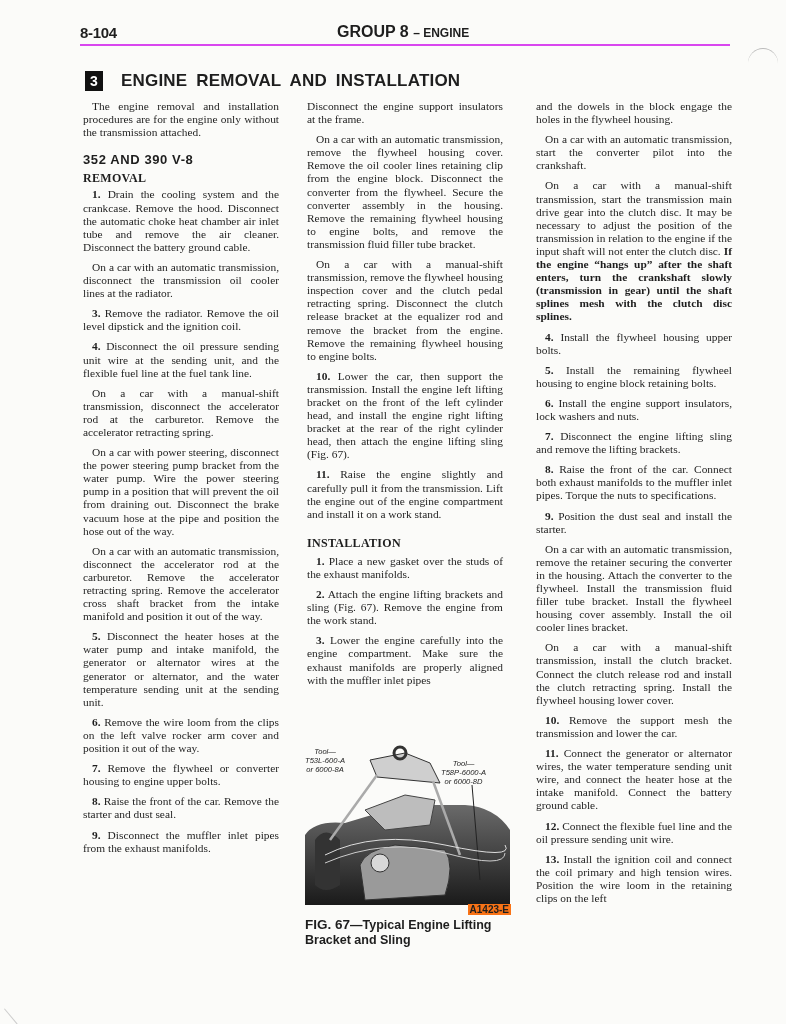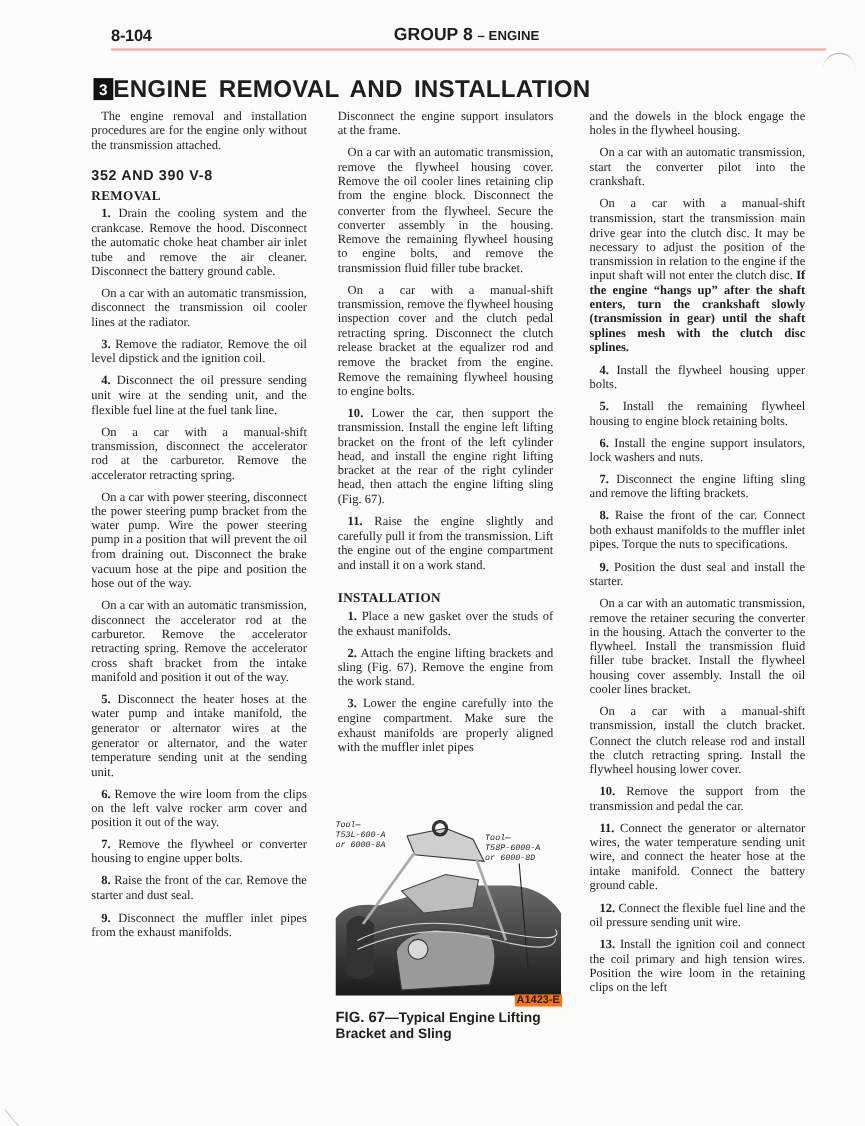--- a/index.html
+++ b/index.html
@@ -2,22 +2,21 @@
 <html><head>
 <meta charset="utf-8">
 <style>
   html, body { margin: 0; padding: 0; }
   body {
     width: 786px; height: 1024px; background: #fbfbf9; position: relative; overflow: hidden;
     font-family: "Liberation Serif", "DejaVu Serif", serif; color: #1e1e1e;
   }
   .header {
     position: absolute; left: 80px; top: 22px; width: 650px; height: 22px;
-    border-bottom: 2px solid #fca5a5;
-    margin-left: 21px;
+    border-bottom: 2px solid #d946ef;
   }
   .page-num {
     position: absolute; left: 0; top: 2px;
     font-family: "Liberation Sans", "DejaVu Sans", sans-serif; font-weight: bold;
     font-size: 15px; letter-spacing: -0.3px;
   }
   .group-title {
     position: absolute; left: 257px; top: 1px;
     font-family: "Liberation Sans", "DejaVu Sans", sans-serif; font-weight: bold; font-size: 16px;
   }
@@ -28,21 +27,22 @@
   }
   .section-head {
     position: absolute; left: 85px; top: 70px; height: 22px; display: flex; align-items: center;
   }
   .section-num {
     width: 18px; height: 20px; background: #111; color: #fff;
     font-family: "Liberation Sans", "DejaVu Sans", sans-serif; font-weight: bold; font-size: 14px;
     display: flex; align-items: center; justify-content: center;
   }
   .section-title {
-    font-family: "Liberation Sans", "DejaVu Sans", sans-serif; font-weight: bold; font-size: 22px;
+    margin-left: 18px;
+    font-family: "Liberation Sans", "DejaVu Sans", sans-serif; font-weight: bold; font-size: 17px;
     letter-spacing: 0.2px; word-spacing: 4px;
   }
   .col {
     position: absolute; top: 100px; width: 196px;
     font-size: 11.4px; line-height: 13.1px; text-align: justify; hyphens: none;
   }
   .col1 { left: 83px; }
   .col2 { left: 307px; }
   .col3 { left: 536px; }
   .col p { margin: 0 0 7px 0; text-indent: 9px; }
@@ -58,22 +58,22 @@
   .figure {
     position: absolute; left: 305px; top: 745px; width: 210px; height: 170px;
   }
   .fig-caption {
     position: absolute; left: 305px; top: 917px; width: 210px;
     font-family: "Liberation Sans", "DejaVu Sans", sans-serif; font-weight: bold; font-size: 12.5px;
     line-height: 15px;
   }
   .fig-caption .lbl { font-size: 13.5px; }
   .tool-label {
-    position: absolute; font-family: Liberation Mono, monospace; font-style: italic;
-    font-size: 7.6px; line-height: 9px; color: #222; text-align: left;
+    position: absolute; font-family: Liberation Sans, sans-serif; font-style: italic;
+    font-size: 7.6px; line-height: 9px; color: #222; text-align: center;
   }
   .fig-code {
     position: absolute; right: 4px; bottom: 0; font-family: "Liberation Sans", "DejaVu Sans", sans-serif;
     font-weight: bold; font-size: 10px; background: #f97316; padding: 0 2px;
   }
   .left-mark {
     position: absolute; left: 8px; top: 1000px; width: 20px; height: 20px;
     border-left: 1px solid #ccc; transform: rotate(-40deg);
   }
 </style>
@@ -175,20 +175,20 @@
   <p><span>On a car with a manual-shift transmission, start the transmission main drive gear into the clutch disc. It may be necessary to adjust the position of the transmission in relation to the engine if the input shaft will not enter the clutch disc.</span> <span class="bold-run">If the engine “hangs up” after the shaft enters, turn the crankshaft slowly (transmission in gear) until the shaft splines mesh with the clutch disc splines.</span></p>
   <div id="col3-b">
       <p><b class="num">4.</b> <span>Install the flywheel housing upper bolts.</span></p>
       <p><b class="num">5.</b> <span>Install the remaining flywheel housing to engine block retaining bolts.</span></p>
       <p><b class="num">6.</b> <span>Install the engine support insulators, lock washers and nuts.</span></p>
       <p><b class="num">7.</b> <span>Disconnect the engine lifting sling and remove the lifting brackets.</span></p>
       <p><b class="num">8.</b> <span>Raise the front of the car. Connect both exhaust manifolds to the muffler inlet pipes. Torque the nuts to specifications.</span></p>
       <p><b class="num">9.</b> <span>Position the dust seal and install the starter.</span></p>
       <p><span>On a car with an automatic transmission, remove the retainer securing the converter in the housing. Attach the converter to the flywheel. Install the transmission fluid filler tube bracket. Install the flywheel housing cover assembly. Install the oil cooler lines bracket.</span></p>
       <p><span>On a car with a manual-shift transmission, install the clutch bracket. Connect the clutch release rod and install the clutch retracting spring. Install the flywheel housing lower cover.</span></p>
-      <p><b class="num">10.</b> <span>Remove the support from the transmission and pedal the car.</span></p>
+      <p><b class="num">10.</b> <span>Remove the support mesh the transmission and lower the car.</span></p>
       <p><b class="num">11.</b> <span>Connect the generator or alternator wires, the water temperature sending unit wire, and connect the heater hose at the intake manifold. Connect the battery ground cable.</span></p>
       <p><b class="num">12.</b> <span>Connect the flexible fuel line and the oil pressure sending unit wire.</span></p>
       <p><b class="num">13.</b> <span>Install the ignition coil and connect the coil primary and high tension wires. Position the wire loom in the retaining clips on the left</span></p>
     </div>
 </div>
 
 <div class="left-mark"></div>
 
 </body></html>

